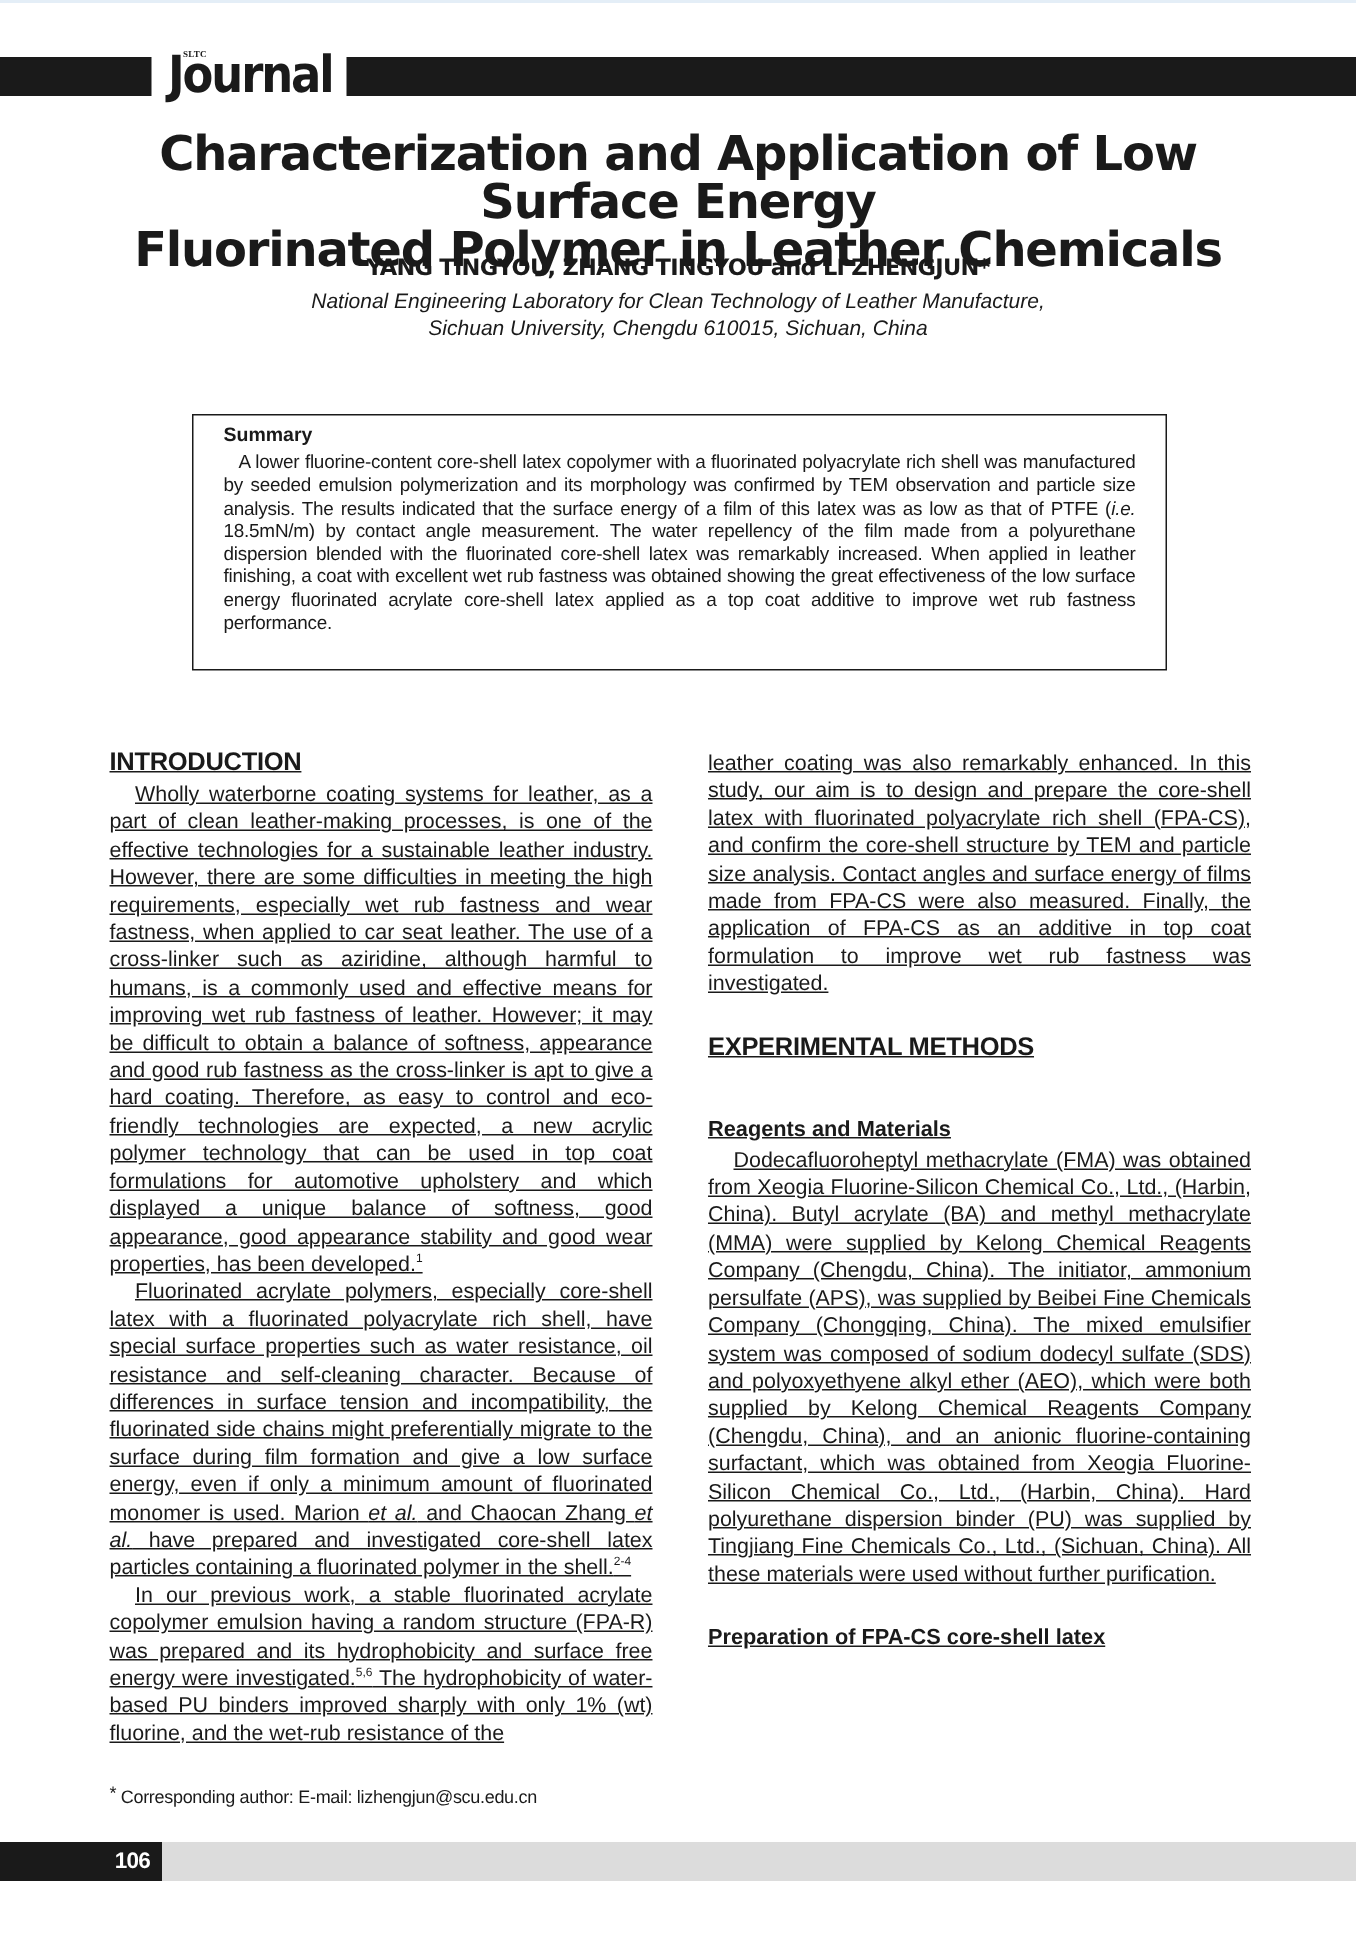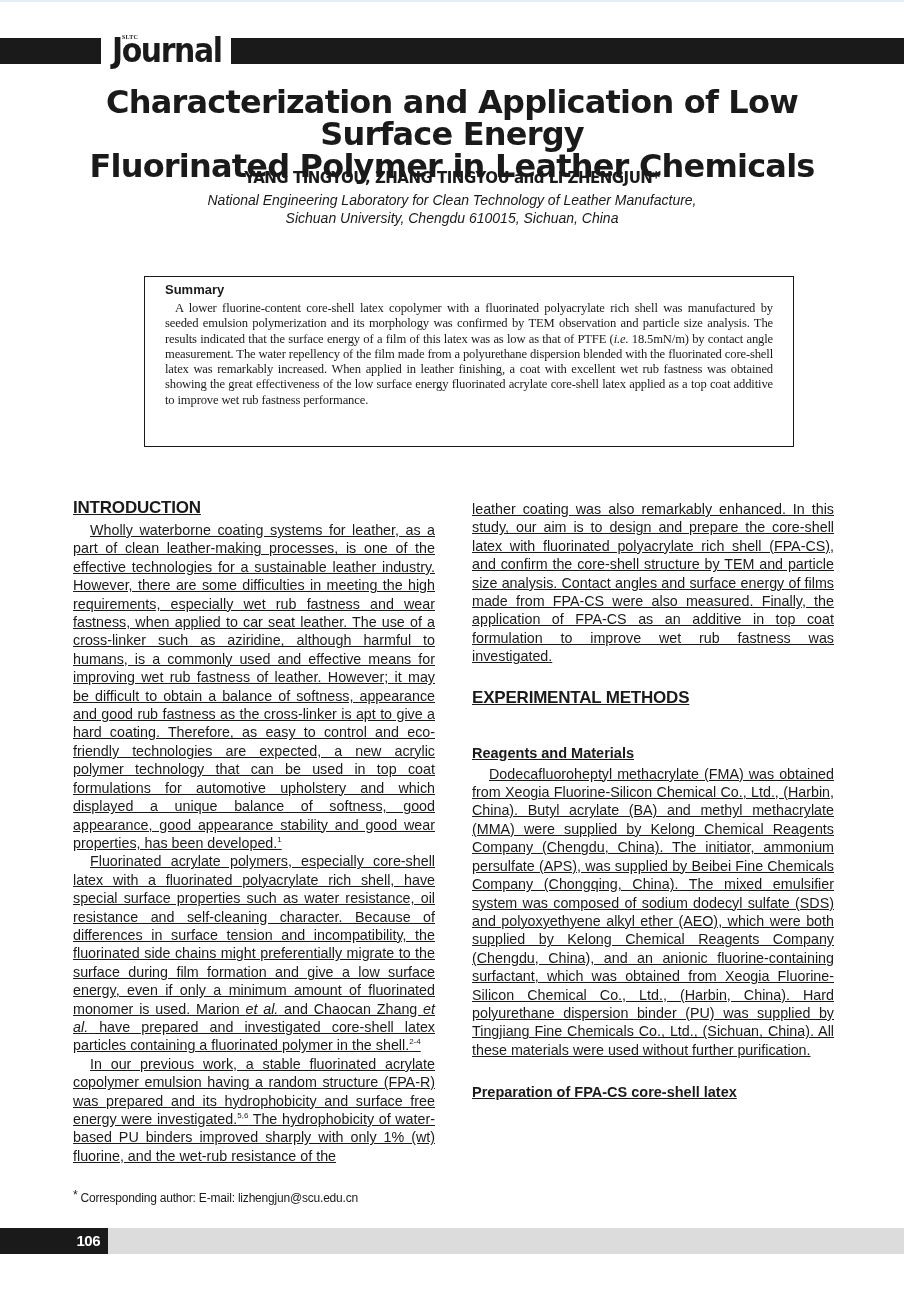--- a/index.html
+++ b/index.html
@@ -13,23 +13,23 @@
     .logo { position: absolute; left: 112px; top: 30px; width: 110px; height: 42px; }
     .logo-small { position: absolute; left: 10px; top: 4px; font-family: "Liberation Serif", serif; font-size: 6px; font-weight: bold; color: #1a1a1a; letter-spacing: 0.2px; }
     .logo-main { position: absolute; left: 0; top: 0; font-family: "DejaVu Sans", sans-serif; font-size: 34px; font-weight: bold; letter-spacing: -1.6px; color: #1a1a1a; line-height: 40px; transform: scaleX(0.88); transform-origin: left top; }
     .vol-page { position: absolute; right: 68px; top: 45px; font-size: 10px; font-style: italic; font-weight: bold; color: #ffffff; letter-spacing: -0.3px; }
     .vol-page span { margin-left: 6px; }
 
     .title { position: absolute; left: 40px; top: 86px; width: 824px; text-align: center; font-family: "DejaVu Sans", sans-serif; font-weight: bold; font-size: 32px; line-height: 32px; letter-spacing: -0.8px; color: #1a1a1a; }
     .authors { position: absolute; left: 0; top: 169px; width: 904px; text-align: center; font-family: "DejaVu Sans", sans-serif; font-weight: bold; font-size: 15px; letter-spacing: -0.5px; color: #1a1a1a; }
     .affil { position: absolute; left: 0; top: 191px; width: 904px; text-align: center; font-style: italic; font-size: 14px; line-height: 18px; color: #1a1a1a; }
 
-    .summary-box { position: absolute; left: 144px; top: 276px; width: 650px; height: 171px; border: 1.5px solid #1a1a1a; padding: 5px 20px 0 20px; }
+    .summary-box { position: absolute; left: 128px; top: 276px; width: 650px; height: 171px; border: 1.5px solid #1a1a1a; padding: 5px 20px 0 20px; }
     .summary-title { font-size: 13px; font-weight: bold; margin-bottom: 4px; }
-    .summary-text { font-size: 12.6px; line-height: 15.3px; text-align: justify; text-indent: 10px; letter-spacing: -0.15px; font-family: Liberation Serif, serif; }
+    .summary-text { font-size: 12.6px; line-height: 15.3px; text-align: justify; text-indent: 10px; letter-spacing: -0.15px; }
 
     .col { position: absolute; width: 362px; font-size: 14.3px; line-height: 18.4px; text-align: justify; color: #1a1a1a; text-decoration: underline; }
     .col-left { left: 73px; top: 497px; }
     .col-right { left: 472px; top: 500px; }
     .h-section { font-size: 17px; font-weight: bold; line-height: 22px; letter-spacing: -0.2px; }
     .h-sub { font-size: 14.5px; font-weight: bold; line-height: 20px; }
     .para { text-indent: 17px; }
     .para-noindent { text-indent: 0; }
     sup { font-size: 8px; line-height: 0; vertical-align: 6px; }
 

